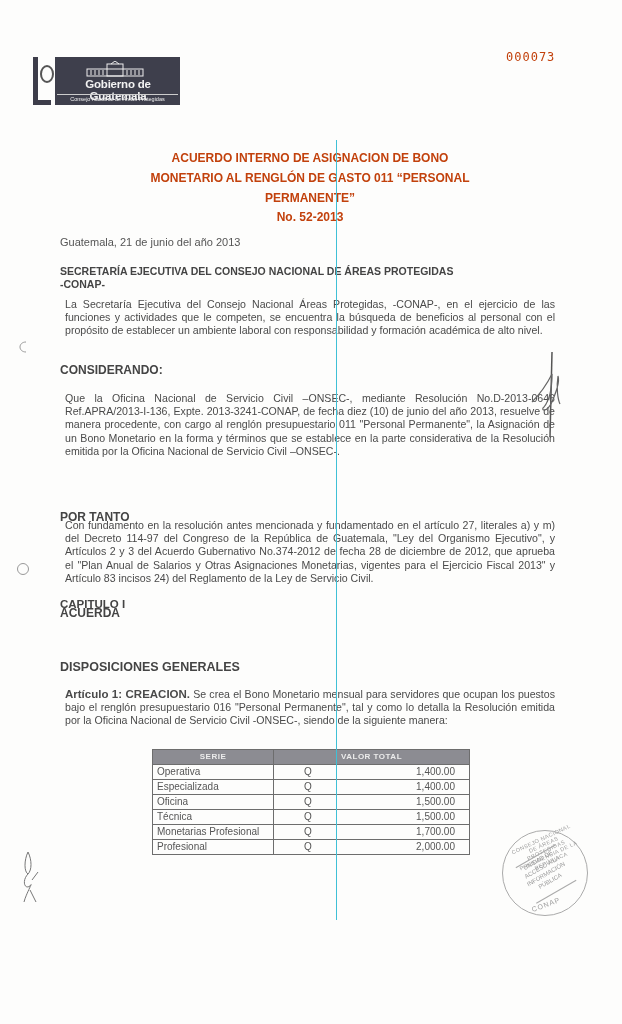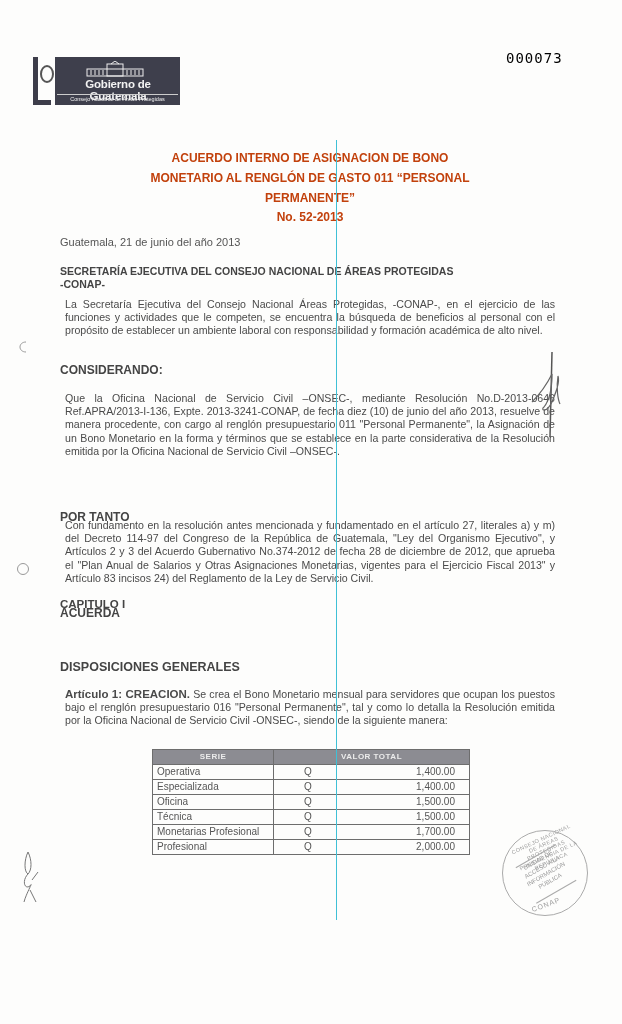--- a/index.html
+++ b/index.html
@@ -32,21 +32,21 @@
     .logo-title {
       position: absolute; left: 3px; top: 21px; width: 120px; text-align: center;
       font-size: 11.5px; font-weight: bold; letter-spacing: -0.2px;
     }
     .logo-sub {
       position: absolute; left: 2px; top: 37px; width: 121px; text-align: center;
       font-size: 5.5px; border-top: 1px solid #ccc; padding-top: 1px;
     }
     .folio {
       left: 506px; top: 50px; font-family: "DejaVu Sans Mono", monospace;
-      font-size: 14px; color: #000000; letter-spacing: 1px;
+      font-size: 12px; color: #c2410c; letter-spacing: 1px;
     }
     .title {
       left: 60px; width: 500px; text-align: center; font-weight: bold;
       font-size: 12px; color: #c2410c; line-height: 20px;
     }
     .center-bold {
       left: 60px; width: 500px; text-align: left; font-weight: bold; color: #444;
     }
     .para {
       left: 65px; width: 490px; font-size: 10.6px; line-height: 13.2px;

